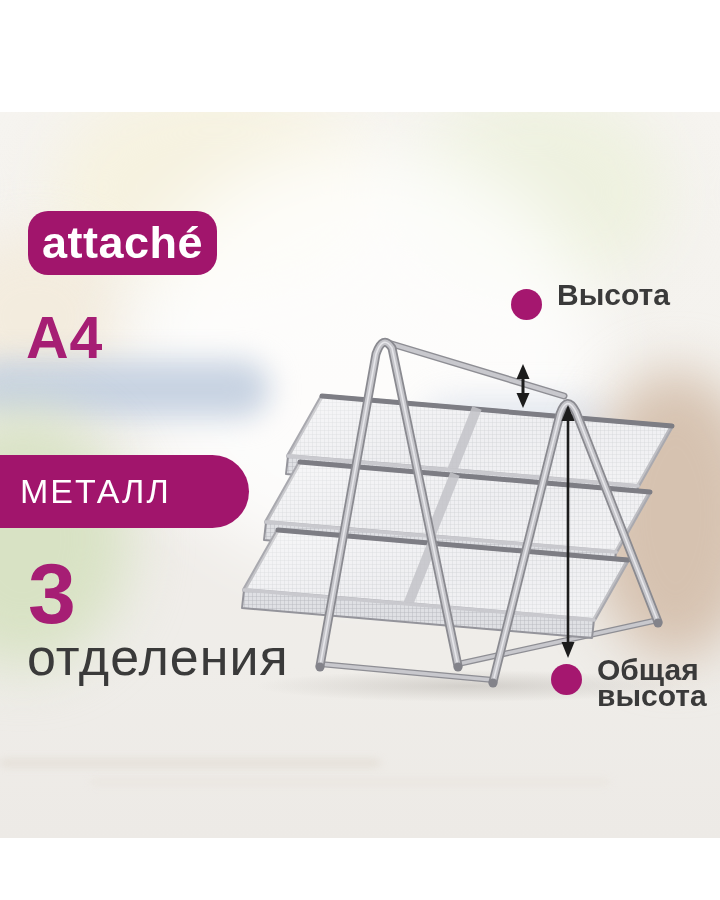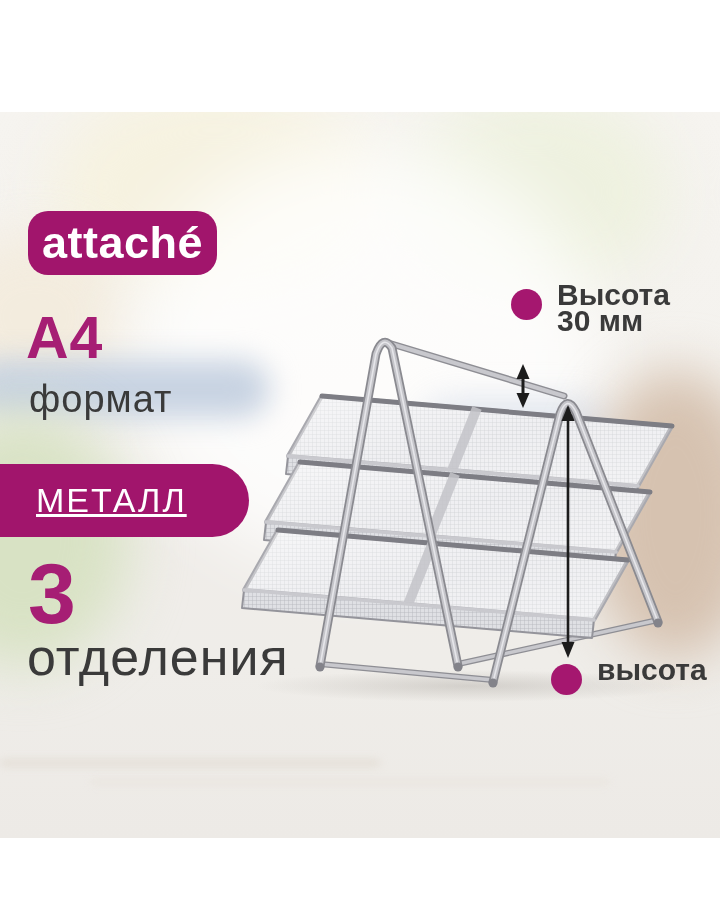--- a/index.html
+++ b/index.html
@@ -37,24 +37,24 @@
   }
   .format-value{
     position:absolute;left:26px;top:281px;
     font-size:59px;line-height:1;font-weight:bold;color:#A61E74;letter-spacing:1px;
   }
   .format-label{
     position:absolute;left:29px;top:351px;
     font-size:38px;line-height:1.1;color:#3A3A3A;letter-spacing:1px;
   }
   .material-banner{
-    position:absolute;left:0;top:436px;width:249px;height:73px;
+    position:absolute;left:0;top:427px;width:249px;height:73px;
     background:#A1156C;border-radius:0 37px 37px 0;
-    display:flex;align-items:center;padding-left:36px;box-sizing:border-box;
-    color:#ffffff;font-size:34px;letter-spacing:2px;text-decoration:underline;
+    display:flex;align-items:center;padding-left:20px;box-sizing:border-box;
+    color:#ffffff;font-size:34px;letter-spacing:2px;
   }
   .comp-value{
     position:absolute;left:28px;top:522px;
     font-size:86px;line-height:1;font-weight:bold;color:#A61E74;
   }
   .comp-label{
     position:absolute;left:27px;top:601px;
     font-size:52px;line-height:1.1;color:#3A3A3A;letter-spacing:1px;
   }
 
@@ -165,37 +165,36 @@
       <polygon points="368,87 361.5,103 374.5,103" stroke="none"></polygon>
       <polygon points="368,340 361.5,324 374.5,324" stroke="none"></polygon>
     </g>
   </svg>
 
   <div class="logo-pill">
     <span>attaché</span>
   </div>
 
   <div class="format-value">A4</div>
-  <div class="format-label">формат</div>
 
   <div class="material-banner">
     <span>МЕТАЛЛ</span>
   </div>
 
   <div class="comp-value">3</div>
   <div class="comp-label">отделения</div>
 
   <div class="annotation ann-tray-height">
     <div class="dot"></div>
     <div class="ann-text">
       <div>Высота</div>
-      <div>30 мм</div>
     </div>
   </div>
 
   <div class="annotation ann-total-height">
     <div class="dot"></div>
     <div class="ann-text">
+      <div>Общая</div>
       <div>высота</div>
     </div>
   </div>
 
 </div>
 
 </body></html>

